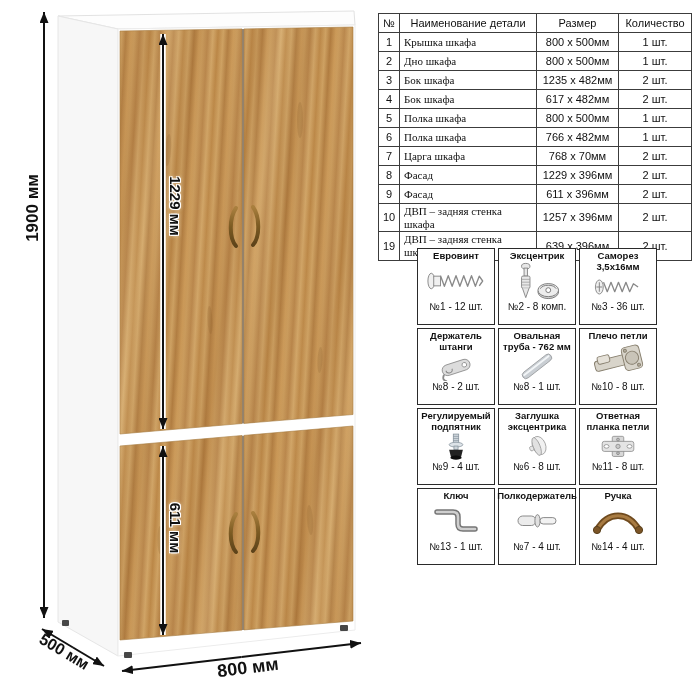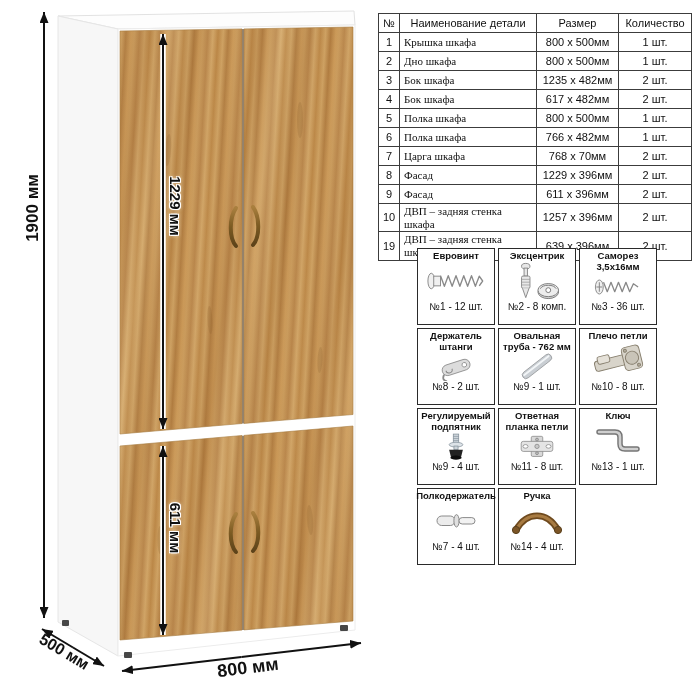--- a/index.html
+++ b/index.html
@@ -284,21 +284,21 @@
     <div class="hw-cell">
       <div class="hw-title">Овальная труба - 762 мм</div>
       <div class="hw-icon">
         <svg width="46" height="40" viewBox="0 0 48 44">
           <g transform="rotate(52 24 22)">
             <rect x="18.5" y="-5" width="11" height="54" rx="5.5" fill="#c9ced3" stroke="#87898c"></rect>
             <rect x="21" y="-3" width="3" height="50" rx="1.5" fill="#f2f5f7"></rect>
           </g>
         </svg>
       </div>
-      <div class="hw-count">№9 - 1 шт.</div>
+      <div class="hw-count">№8 - 1 шт.</div>
     </div>
 
     <div class="hw-cell">
       <div class="hw-title">Плечо петли</div>
       <div class="hw-icon">
         <svg width="60" height="40" viewBox="0 0 60 42">
           <g transform="rotate(-14 30 21)">
             <rect x="5" y="15" width="34" height="11" rx="3" fill="#d8d4ca" stroke="#877f6e"></rect>
             <rect x="9" y="11" width="13" height="8" rx="2" fill="#e5e1d8" stroke="#877f6e"></rect>
             <rect x="36" y="8" width="19" height="25" rx="4" fill="#d8d4ca" stroke="#877f6e"></rect>
@@ -320,20 +320,33 @@
           <path d="M18 6.5 h8 M18 9.5 h8 M18 12.5 h8" stroke="#7d8a94" stroke-width="0.8"></path>
           <ellipse cx="22" cy="18.5" rx="10" ry="3.5" fill="#dde3e8" stroke="#7d8a94"></ellipse>
           <rect x="19" y="20.5" width="6" height="5.5" fill="#ccd4da" stroke="#7d8a94"></rect>
           <path d="M12 26 h20 l-2.5 10 a10 4 0 0 1 -15 0 z" fill="#222"></path>
           <ellipse cx="22" cy="37.5" rx="8.2" ry="3" fill="#0d0d0d"></ellipse>
         </svg>
       </div>
       <div class="hw-count">№9 - 4 шт.</div>
     </div>
 
+    <div class="hw-cell">
+      <div class="hw-title">Заглушка эксцентрика</div>
+      <div class="hw-icon">
+        <svg width="44" height="38" viewBox="0 0 44 38">
+          <g transform="rotate(-22 22 19)">
+            <ellipse cx="25" cy="19" rx="8.5" ry="12.5" fill="#f1f1f1" stroke="#999"></ellipse>
+            <ellipse cx="21.5" cy="19" rx="4.5" ry="12.5" fill="#e1e1e1" stroke="#999"></ellipse>
+            <rect x="12" y="16" width="5" height="6" rx="2" fill="#e8e8e8" stroke="#999"></rect>
+          </g>
+        </svg>
+      </div>
+      <div class="hw-count">№6 - 8 шт.</div>
+    </div>
 
     <div class="hw-cell">
       <div class="hw-title">Ответная планка петли</div>
       <div class="hw-icon">
         <svg width="56" height="38" viewBox="0 0 56 40">
           <rect x="20" y="6" width="16" height="28" rx="2" fill="#d9d9d9" stroke="#808080"></rect>
           <rect x="6" y="13" width="44" height="14" rx="3" fill="#e4e4e4" stroke="#808080"></rect>
           <ellipse cx="12" cy="20" rx="3.5" ry="2.5" fill="#fff" stroke="#808080"></ellipse>
           <ellipse cx="44" cy="20" rx="3.5" ry="2.5" fill="#fff" stroke="#808080"></ellipse>
           <circle cx="28" cy="20" r="3" fill="#c9c9c9" stroke="#808080"></circle>

